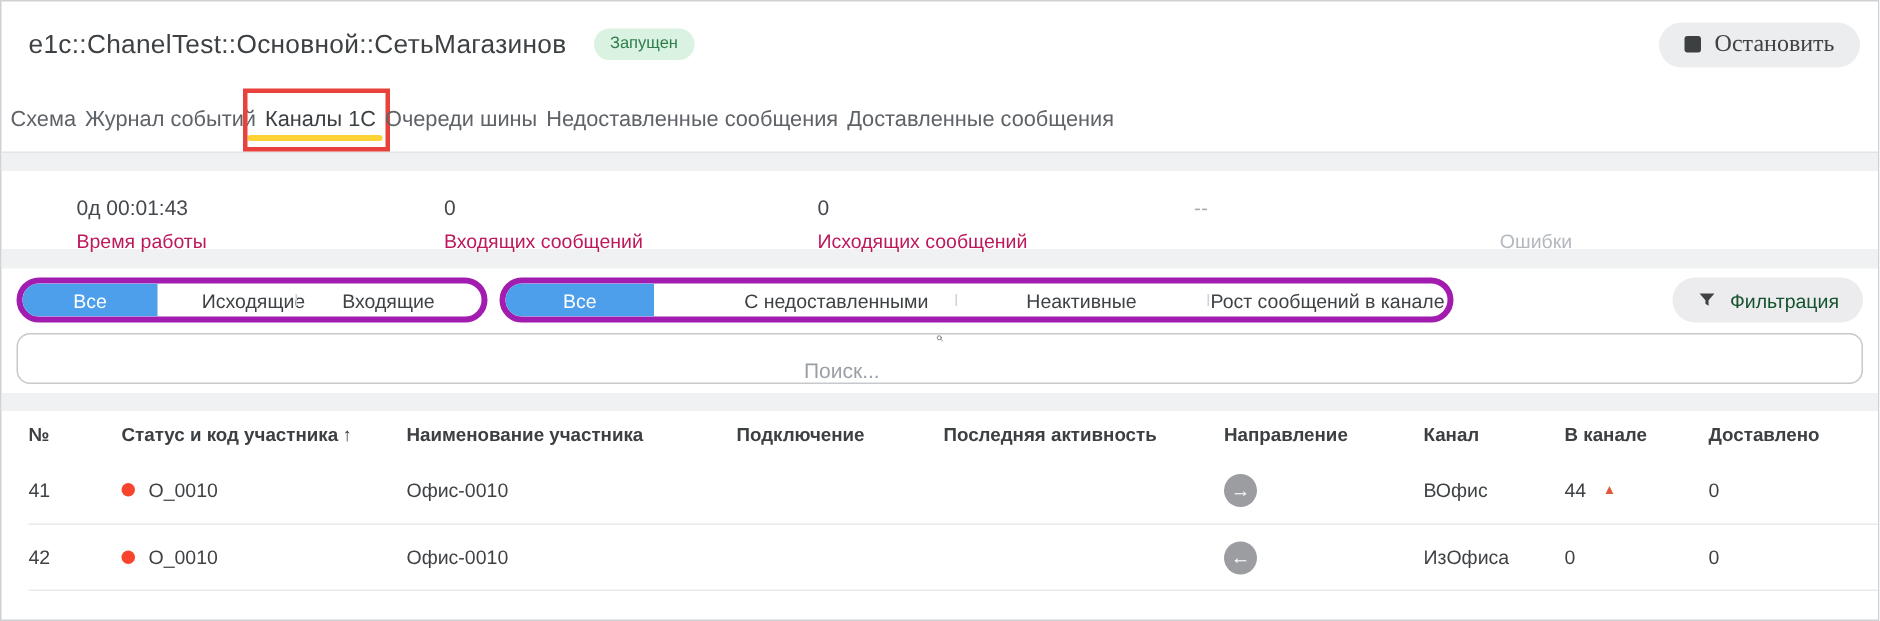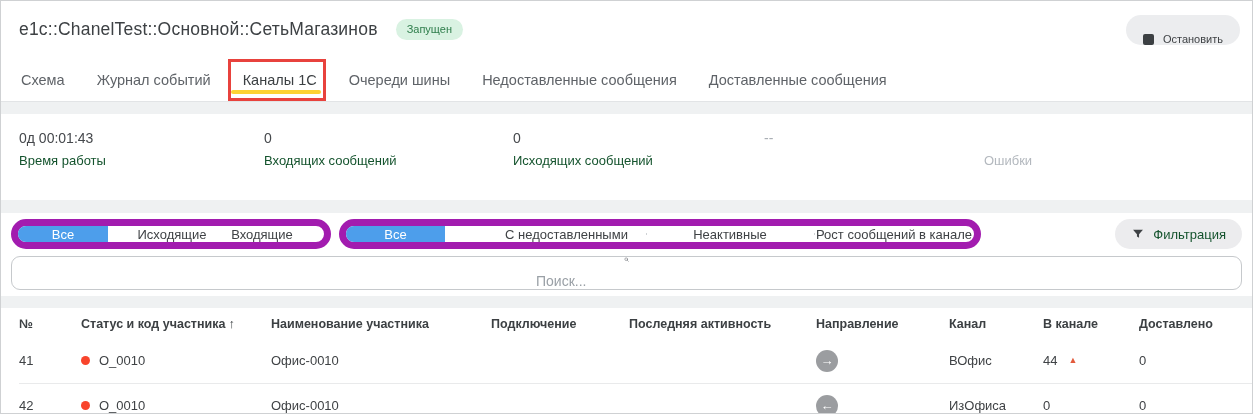--- a/index.html
+++ b/index.html
@@ -15,57 +15,57 @@
   }
 
   
   .header-row { display:flex; align-items:center; height:57px; padding:0 12px 0 18px; }
   .page-title { font-size:17.5px; color:#3d4144; letter-spacing:.2px; }
   .status-badge {
     margin-left:18px; background:#d9f2e2; color:#2e7d4b;
     font-size:11px; padding:4px 11px; border-radius:11px; line-height:1.2;
   }
   .stop-btn {
-    margin-left:auto; display:flex; align-items:flex-end; gap:9px;
+    margin-left:auto; display:flex; align-items:center; gap:9px;
     background:#ecedef; border:none; border-radius:16px; height:30px;
-    padding:0 17px; font-size:11px; color:#3f4245; cursor:pointer;
-    font-family:Liberation Sans, sans-serif;
+    padding:0 17px; font-size:16px; color:#3f4245; cursor:pointer;
+    font-family:Liberation Serif, serif;
   }
   .stop-icon { width:11px; height:11px; background:#3c4043; border-radius:2px; display:inline-block; }
 
   
-  .tabs { display:flex; align-items:stretch; height:44px; padding:0 20px; gap:32px;
+  .tabs { display:flex; align-items:stretch; height:44px; padding:0 6px; gap:6px;
           border-bottom:1px solid #e2e4e6;text-align:right; }
   .tab { position:relative; display:flex; align-items:center; font-size:14.5px;
          color:#5f6368; cursor:pointer; white-space:nowrap; }
   .tab.active { color:#3c4043; }
   .tab.active .underline {
     position:absolute; left:-12px; right:-4px; bottom:7px; height:4px;
     background:#fdd234; border-radius:2px;
   }
   .annotation-box {
     position:absolute; left:-15px; right:-9px; top:1px; bottom:0;
     border:3px solid #e8423d; pointer-events:none;
   }
 
   .band { height:12px; background:#eff1f2; }
   .band-13 { height:13px; background:#eff1f2; }
 
   
   .stats { display:grid; grid-template-columns:245px 249px 251px 1fr;
-           padding:16px 0 0 18px; height:86px; }
+           padding:16px 0 0 18px; height:52px;margin-left:32px; }
   .stat-value { font-size:14px; color:#45484c; margin-bottom:7px; }
-  .stat-label { font-size:13px; color:#14532d; }
+  .stat-label { font-size:13px; color:#be185d; }
   .stat.muted .stat-value { color:#aaafb5; }
   .stat.muted .stat-label { color:#b3b8be;text-align:center; }
 
   
   .filters-card { padding:6px 10px 6px 10px; }
   .filter-row { display:flex; align-items:center; }
-  .segmented { display:flex; border:7px solid #a21caf; border-radius:16px; height:30px;
+  .segmented { display:flex; border:4px solid #a21caf; border-radius:16px; height:30px;
                overflow:hidden; background:#fff;justify-content:space-between; }
   .seg { position:relative; display:flex; align-items:center; justify-content:center;
          font-size:13px; color:#3f4245; cursor:pointer; white-space:nowrap; }
   .seg.active { background:#4d9eeb; color:#fff; }
   .seg .divider { position:absolute; left:0; top:7px; bottom:7px; width:1px; background:#cfd2d5; }
   .sc1 .seg:nth-child(1){ width:90px; } .sc1 .seg:nth-child(2){ width:92px;padding-left:36px; } .sc1 .seg:nth-child(3){ width:124px; }
   .sc2 { margin-left:8px; }
   .sc2 .seg:nth-child(1){ width:99px; } .sc2 .seg:nth-child(2){ width:201px;padding-left:42px; }
   .sc2 .seg:nth-child(3){ width:168px; } .sc2 .seg:nth-child(4){ width:160px; }
   .filter-btn { margin-left:auto; display:flex; align-items:center; gap:8px;

